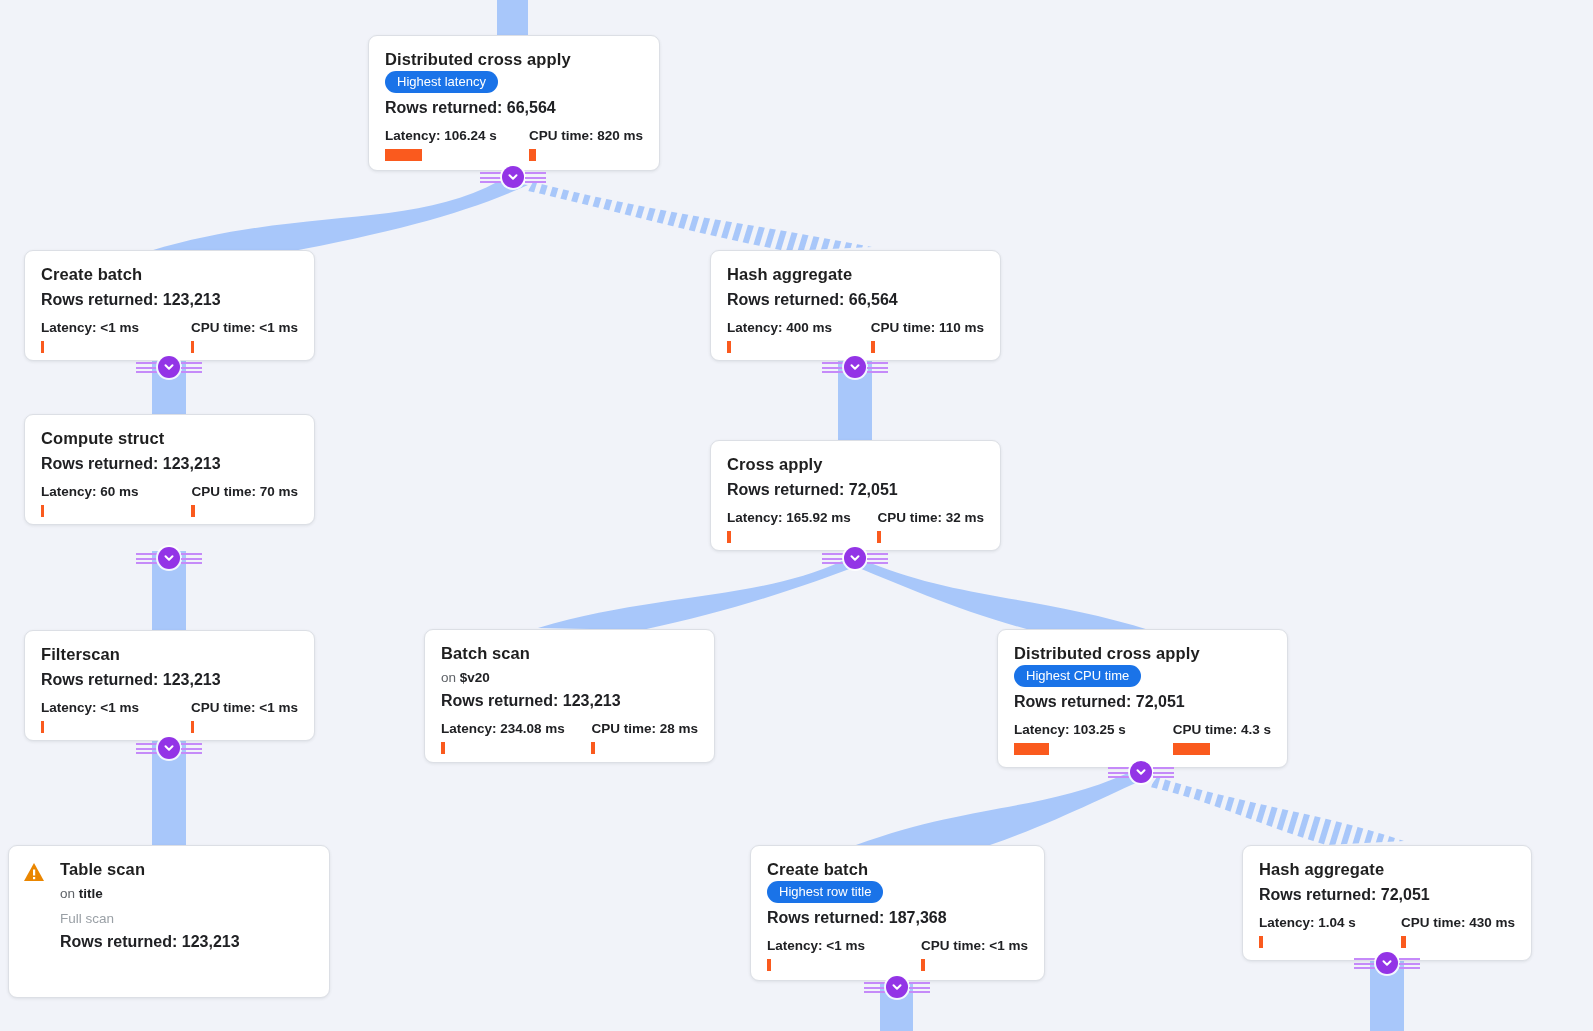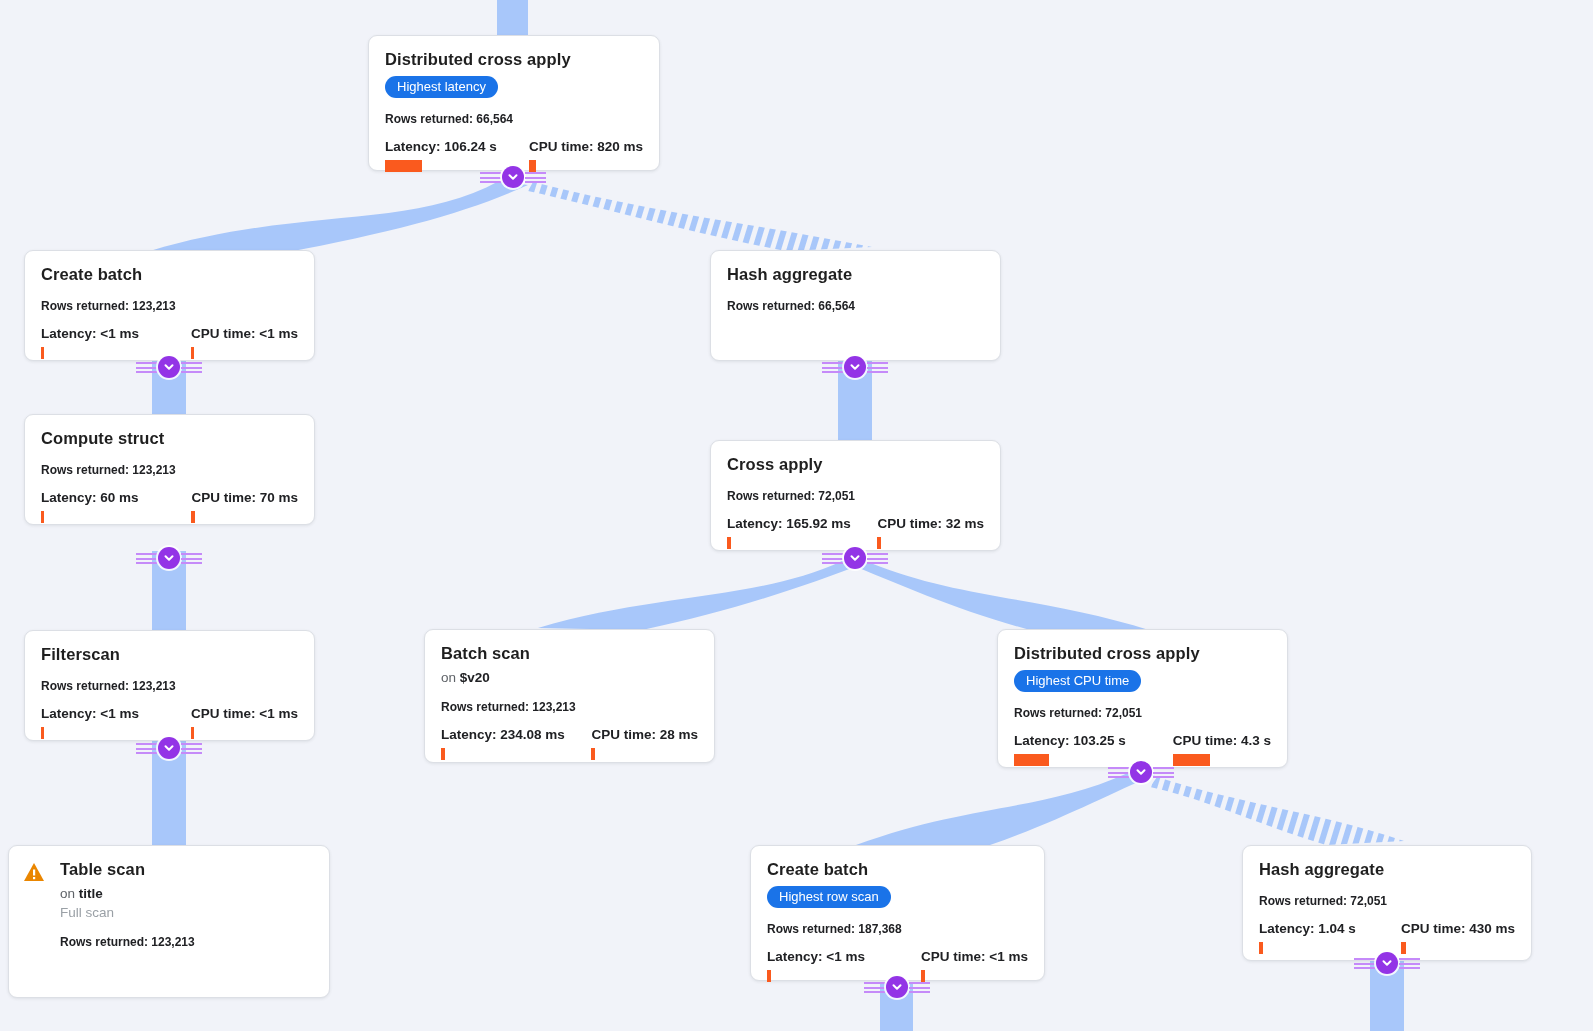--- a/index.html
+++ b/index.html
@@ -9,27 +9,27 @@
     --text:#202124; --muted:#9aa0a6; --label-gray:#5f6368;
   }
   html,body{margin:0;padding:0;background:var(--bg);}
   .canvas{position:relative;width:1593px;height:1031px;overflow:hidden;
           font-family:"Liberation Sans",sans-serif;color:var(--text);border-radius:12px;}
   .edges{position:absolute;left:0;top:0;z-index:0;}
   .node{position:absolute;background:var(--node-bg);border:1px solid var(--node-border);
         border-radius:9px;box-shadow:0 1px 3px rgba(60,64,67,.10);
         padding:13px 16px;box-sizing:border-box;z-index:2;}
   .node-title{font-size:16.5px;font-weight:700;line-height:21px;letter-spacing:.1px;color:#1f1f1f;}
-  .badge-row{margin-top:5px;line-height:22px;}
+  .badge-row{line-height:22px;}
   .badge{display:inline-block;background:var(--accent-blue);color:#fff;font-size:13px;
          line-height:15px;border-radius:12px;padding:3px 12px 4px;}
   .onrow{font-size:13.5px;line-height:17px;color:var(--label-gray);margin-top:5px;}
   .onrow b{color:var(--text);font-weight:700;}
-  .note{font-size:13.5px;line-height:17px;color:var(--muted);margin-top:2px;}
-  .rows{font-size:12px;font-weight:700;line-height:16px;margin-top:13px;}
+  .note{font-size:13.5px;line-height:17px;color:var(--muted);margin-top:8px;}
+  .rows{font-size:16px;font-weight:700;line-height:16px;margin-top:7px;}
   .metrics{display:flex;margin-top:12px;justify-content:space-between;}
   .metric{width:130px;}
   .metric.second{width:auto;}
   .metric-label{font-size:13.5px;font-weight:700;line-height:16px;}
   .bar{height:12px;margin-top:5px;background:var(--bar-orange);}
   .node.with-icon{padding-left:51px;}
   .warn-icon{position:absolute;left:14px;top:16px;width:22px;height:20px;}
   .connector{position:absolute;display:flex;align-items:center;z-index:3;
              transform:translate(-50%,-50%);cursor:pointer;}
   .c-stripes{width:21px;height:11px;
@@ -94,20 +94,30 @@
       <div class="metric second">
           <div class="metric-label">CPU time: &lt;1 ms</div>
         <div class="bar" style="width: 3px;"></div>
         </div>
     </div>
   </div>
 
   <div class="node" style="left:710px;top:250px;width:291px;height:111px">
     <div class="node-title">Hash aggregate</div>
     <div class="rows">Rows returned: 66,564</div>
+    <div class="metrics">
+      <div class="metric">
+          <div class="metric-label">Latency: 400 ms</div>
+        <div class="bar" style="width: 4px;"></div>
+        </div>
+      <div class="metric second">
+          <div class="metric-label">CPU time: 110 ms</div>
+        <div class="bar" style="width: 4px;"></div>
+        </div>
+    </div>
   </div>
 
   <div class="node" style="left:24px;top:414px;width:291px;height:111px">
     <div class="node-title">Compute struct</div>
     <div class="rows">Rows returned: 123,213</div>
     <div class="metrics">
       <div class="metric">
           <div class="metric-label">Latency: 60 ms</div>
         <div class="bar" style="width: 3px;"></div>
         </div>
@@ -187,21 +197,21 @@
       <rect x="10" y="15" width="2.2" height="2.2" fill="#fff"></rect>
     </svg>
     <div class="node-title">Table scan</div>
     <div class="onrow"><span>on</span> <b>title</b></div>
     <div class="note">Full scan</div>
     <div class="rows">Rows returned: 123,213</div>
   </div>
 
   <div class="node" style="left:750px;top:845px;width:295px;height:136px">
     <div class="node-title">Create batch</div>
-    <div class="badge-row"><span class="badge">Highest row scan</span></div>
+    <div class="badge-row"><span class="badge">Highest row title</span></div>
     <div class="rows">Rows returned: 187,368</div>
     <div class="metrics">
       <div class="metric">
           <div class="metric-label">Latency: &lt;1 ms</div>
         <div class="bar" style="width: 4px;"></div>
         </div>
       <div class="metric second">
           <div class="metric-label">CPU time: &lt;1 ms</div>
         <div class="bar" style="width: 4px;"></div>
         </div>

